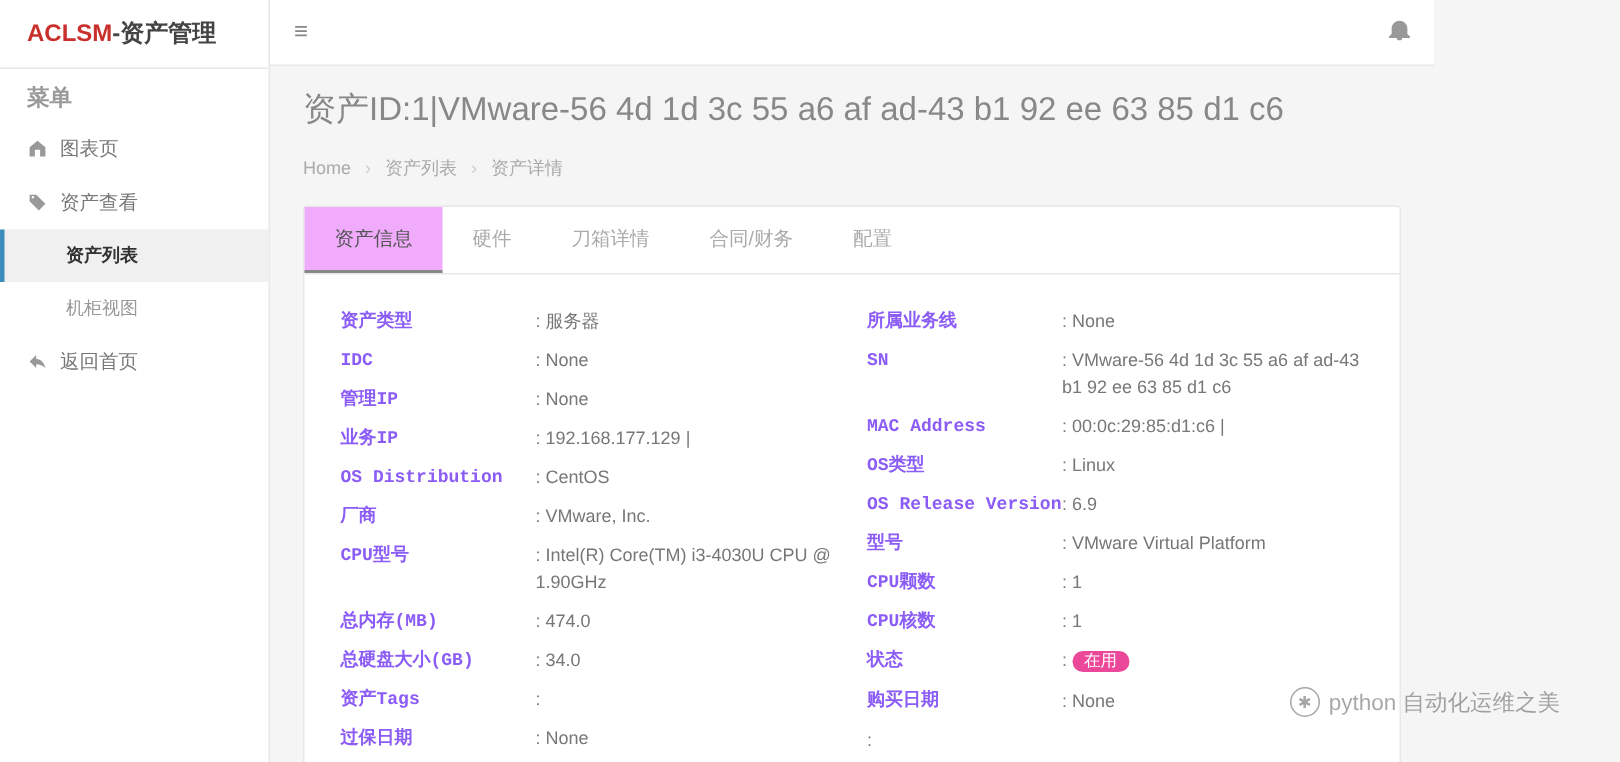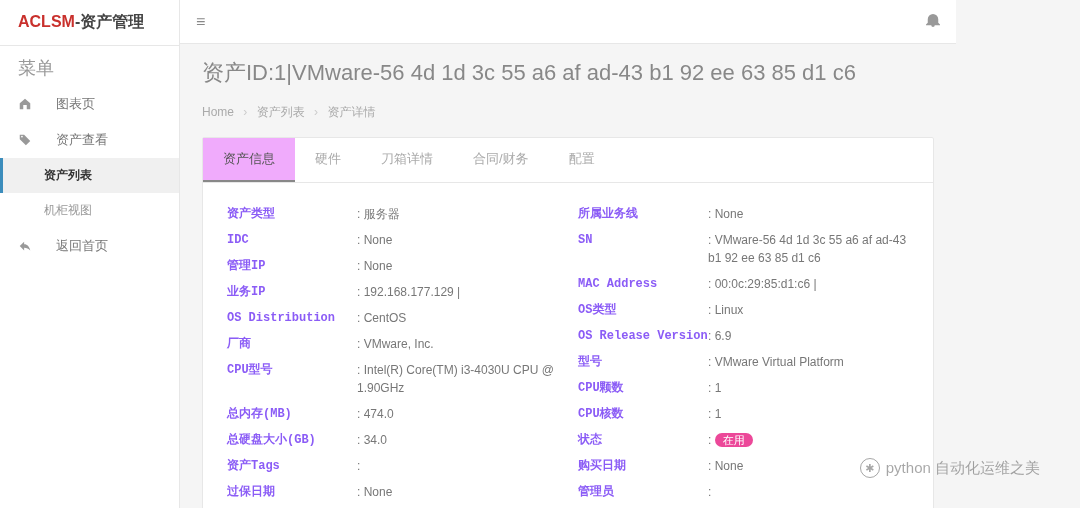--- a/index.html
+++ b/index.html
@@ -3,23 +3,23 @@
   <meta charset="utf-8">
   <style>
     * { box-sizing: border-box; margin: 0; padding: 0; }
     body { font-family: "Microsoft YaHei", Arial, sans-serif; font-size: 13px; color: #333; background: #f5f5f5; }
     .app { display: flex; height: 508px; width: 956px; overflow: hidden; }
     
     .sidebar { width: 180px; background: #fff; border-right: 1px solid #e7e7e7; display: flex; flex-direction: column; }
     .logo { padding: 12px 18px; border-bottom: 1px solid #e7e7e7; font-size: 16px; font-weight: bold; }
     .logo .red { color: #c9302c; }
     .logo .dark { color: #444; }
-    .menu-label { color: #999; font-size: 18px; padding: 10px 18px 6px; }
+    .menu-label { color: #999; font-size: 15px; padding: 10px 18px 6px; font-weight: bold; }
     .nav { list-style: none; }
-    .nav-item { padding: 9px 18px; color: #777; cursor: pointer; display: flex; align-items: center; gap: 24px; }
+    .nav-item { padding: 9px 18px; color: #777; cursor: pointer; display: flex; align-items: center; gap: 8px; }
     .nav-item.sub { padding-left: 44px; font-size: 12px; color: #999; }
     .nav-item.active { background: #f0f0f0; border-left: 3px solid #3c8dbc; padding-left: 41px; color: #333; font-weight: bold; }
     .nav-icon { width: 14px; height: 14px; display: inline-block; }
     
     .main { flex: 1; display: flex; flex-direction: column; background: #f5f5f5; }
     .topbar { height: 44px; background: #fff; border-bottom: 1px solid #e7e7e7; display: flex; align-items: center; padding: 0 16px; justify-content: space-between; }
     .hamburger { cursor: pointer; color: #888; font-size: 16px; }
     .bell { cursor: pointer; color: #999; font-size: 14px; }
     
     .content { padding: 14px 22px; overflow: auto; flex: 1; }
@@ -198,21 +198,20 @@
               </div>
             <div class="row">
                 <div class="label">状态</div>
                 <div class="value"><span>: </span><span class="badge">在用</span></div>
               </div>
             <div class="row">
                 <div class="label">购买日期</div>
                 <div class="value">: None</div>
               </div>
             <div class="row">
-                <div class="label">管理员</div>
                 <div class="value">:</div>
               </div>
             <div class="row">
                 <div class="label">机柜中位置</div>
                 <div class="value">: None - None U</div>
               </div>
 
           </div>
         </div>
       </div>

